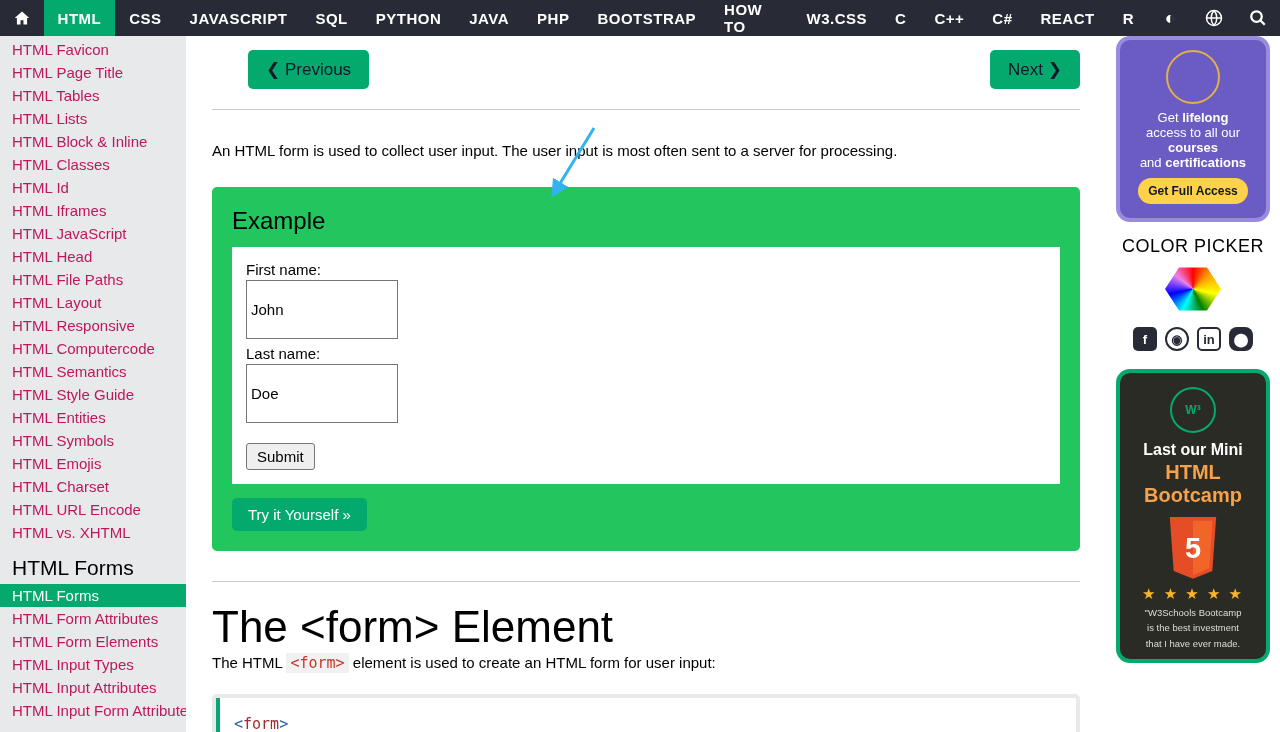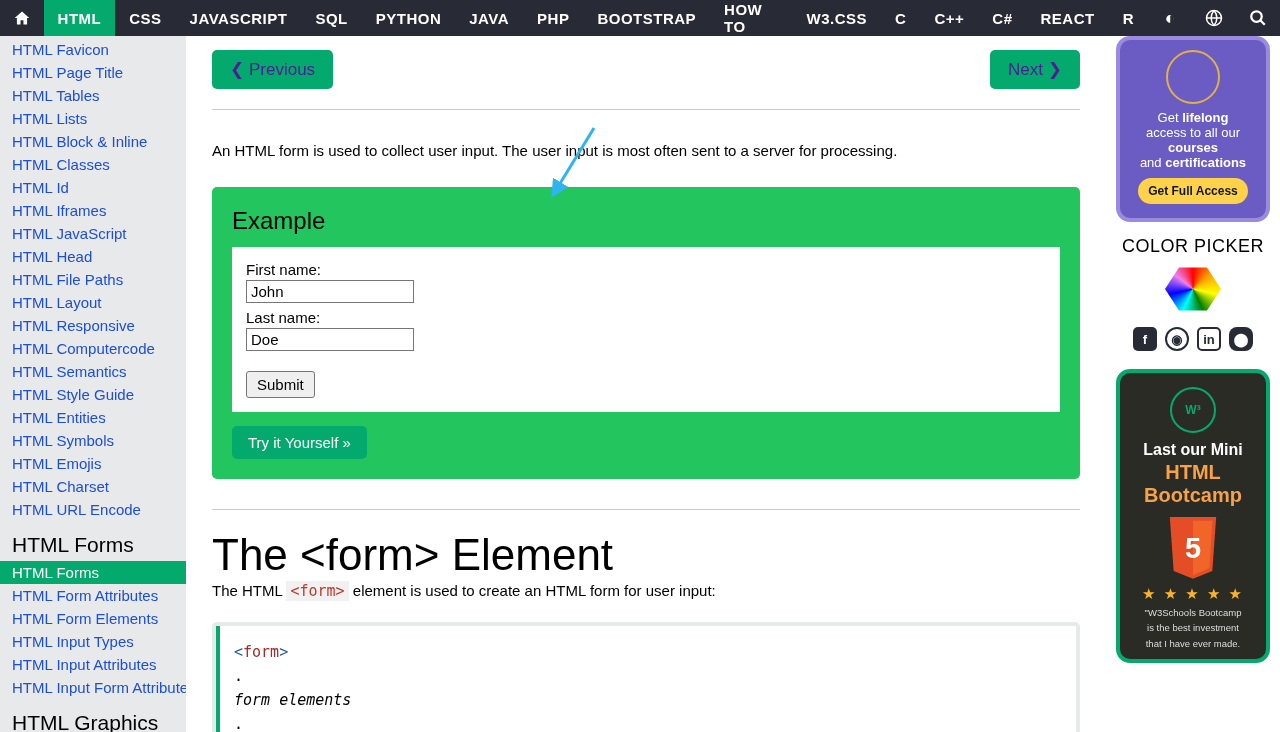--- a/index.html
+++ b/index.html
@@ -5,32 +5,32 @@
 * { box-sizing: border-box; margin: 0; padding: 0; }
 body { font-family: Verdana, sans-serif; font-size: 15px; color: #000; background: #fff; }
 .topnav { background: #282a35; height: 36px; display: flex; align-items: stretch; color: #fff; position: relative; }
 .topnav .home { display: flex; align-items: center; justify-content: center; width: 44px; font-size: 16px; }
 .topnav .item { display: flex; align-items: center; padding: 0 14px; font-size: 15px; font-weight: 700; letter-spacing: 0.5px; cursor: pointer; }
 .topnav .item.active { background: #04aa6d; }
 .topnav .right { margin-left: auto; display: flex; align-items: stretch; }
 .topnav .right .icon { display: flex; align-items: center; justify-content: center; width: 44px; font-size: 18px; cursor: pointer; }
 .layout { display: flex; height: calc(732px - 36px); }
 .sidebar { width: 186px; background: #e7e9eb; overflow: hidden; padding-top: 2px; }
-.sidebar a { display: block; padding: 3px 12px 3px 12px; font-size: 15px; color: #1d4ed8; text-decoration: none; white-space: nowrap; cursor: pointer; }
+.sidebar a { display: block; padding: 3px 12px 3px 12px; font-size: 15px; color: #be185d; text-decoration: none; white-space: nowrap; cursor: pointer; }
 .sidebar a.active { background: #04aa6d; color: #fff; }
 .sidebar h2 { font-family: 'Segoe UI', Arial, sans-serif; font-size: 21px; font-weight: 400; padding: 12px 12px 4px 12px; }
 .main { flex: 1; padding: 0 26px 20px 26px; overflow: hidden; position: relative; }
 .navbtns { display: flex; justify-content: space-between; margin: 14px 0 20px 0; }
-.btn { background: #04aa6d; color: #4c1d95; border: none; padding: 9px 18px; font-size: 17px; border-radius: 5px; cursor: pointer; font-family: Verdana,sans-serif; }
+.btn { background: #04aa6d; color: #0f172a; border: none; padding: 9px 18px; font-size: 17px; border-radius: 5px; cursor: pointer; font-family: Verdana,sans-serif; margin-left: 36px; }
 .intro { font-family: Verdana, sans-serif; font-size: 15px; margin: 12px 0 24px 0; line-height: 1.5; border-top:1px solid #ccc; padding-top:30px;}
 .example-box { background: #22c55e; padding: 12px 20px 20px 20px; border-radius: 5px; }
 .example-box h3 { font-family: 'Segoe UI', Arial; font-size: 24px; font-weight: 400; margin: 8px 0 12px 0; }
 .form-panel { background: #fff; padding: 14px 14px; }
 .form-panel label { display: block; font-size: 15px; margin-bottom: 2px; }
-.form-panel input[type=text] { width: 168px; font-size: 15px; padding: 2px 4px; border:1px solid #767676; margin-bottom: 6px; font-family: Arial; }
+.form-panel input[type=text] { width: 152px; font-size: 15px; padding: 20px 4px; border:1px solid #767676; margin-bottom: 6px; font-family: Arial; }
 .form-panel .submitbtn { margin-top: 14px; padding: 4px 10px; font-size: 15px; background:#efefef; border:1px solid #767676; border-radius:3px; cursor:pointer;}
 .tryit { background:#04aa6d; color:#fff; border:none; padding:8px 16px; font-size:15px; border-radius:5px; margin-top:14px; cursor:pointer; font-family: Verdana,sans-serif;}
 hr { border: none; border-top:1px solid #ccc; margin: 30px 0 20px 0; }
 h2.section { font-family:'Segoe UI',Arial; font-size:44px; font-weight:400; }
 .body-text { font-size:15px; line-height:1.5; margin-bottom:20px;}
 .code-inline { font-family: Consolas, monospace; color:#c0392b; font-size:15px; background:#f1f1f1; padding:1px 4px;}
 .code-box { background:#e7e9eb; padding: 4px; border-radius:5px;}
 .code-inner { background:#fff; border-left:4px solid #04aa6d; padding: 14px 14px; font-family: Consolas, monospace; font-size:15px; line-height:1.6;}
 .tag { color:#a52a2a;}
 .brk{color:#2a60a5;}
@@ -115,20 +115,21 @@
         <a>HTML Layout</a>
         <a>HTML Responsive</a>
         <a>HTML Computercode</a>
         <a>HTML Semantics</a>
         <a>HTML Style Guide</a>
         <a>HTML Entities</a>
         <a>HTML Symbols</a>
         <a>HTML Emojis</a>
         <a>HTML Charset</a>
         <a>HTML URL Encode</a>
+        <a>HTML vs. XHTML</a>
       </div>
     <h2>HTML Forms</h2>
     <div id="side2">
         <a class="active">HTML Forms</a>
         <a>HTML Form Attributes</a>
         <a>HTML Form Elements</a>
         <a>HTML Input Types</a>
         <a>HTML Input Attributes</a>
         <a>HTML Input Form Attributes</a>
       </div>

